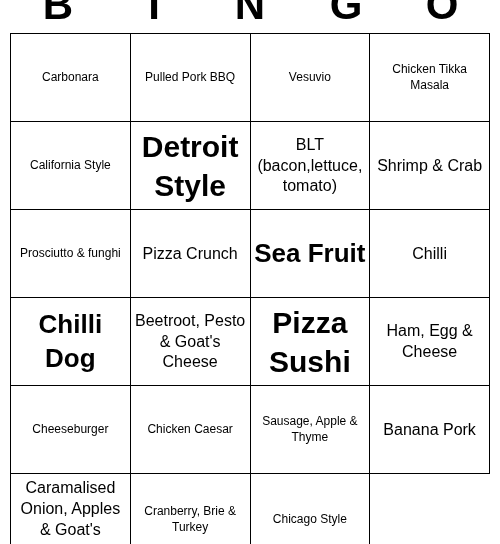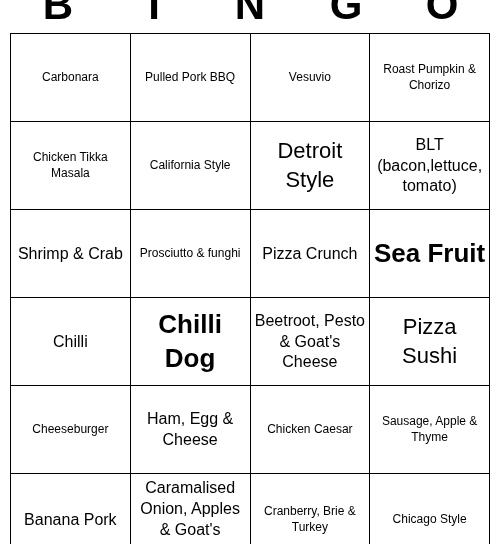--- a/index.html
+++ b/index.html
@@ -56,22 +56,22 @@
       padding: 4px 3px;
       font-family: Arial, sans-serif;
     }
 
     .cell-text {
       font-size: 12px;
       line-height: 1.3;
     }
 
     .cell-text.large {
-      font-size: 22px;
-      font-weight: normal;
+      font-size: 30px;
+      font-weight: bold;
     }
 
     .cell-text.xlarge {
       font-size: 26px;
       font-weight: bold;
     }
 
     .cell-text.medium {
       font-size: 16px;
       font-weight: normal;
@@ -97,23 +97,20 @@
   <div class="cell">
         <span class="cell-text">Carbonara</span>
       </div>
       <div class="cell">
         <span class="cell-text">Pulled Pork BBQ</span>
       </div>
       <div class="cell">
         <span class="cell-text">Vesuvio</span>
       </div>
       <div class="cell">
-        <span class="cell-text">Roast Pumpkin &amp; Chorizo</span>
-      </div>
-      <div class="cell">
         <span class="cell-text">Chicken Tikka Masala</span>
       </div>
       <div class="cell">
         <span class="cell-text">California Style</span>
       </div>
       <div class="cell">
         <span class="cell-text large">Detroit Style</span>
       </div>
       <div class="cell">
         <span class="cell-text small">BLT (bacon,lettuce, tomato)</span>
@@ -136,24 +133,24 @@
       <div class="cell">
         <span class="cell-text xlarge">Chilli Dog</span>
       </div>
       <div class="cell">
         <span class="cell-text small">Beetroot, Pesto &amp; Goat's Cheese</span>
       </div>
       <div class="cell">
         <span class="cell-text large">Pizza Sushi</span>
       </div>
       <div class="cell">
-        <span class="cell-text">Cheeseburger</span>
+        <span class="cell-text medium">Ham, Egg &amp; Cheese</span>
       </div>
       <div class="cell">
-        <span class="cell-text medium">Ham, Egg &amp; Cheese</span>
+        <span class="cell-text">Cheeseburger</span>
       </div>
       <div class="cell">
         <span class="cell-text">Chicken Caesar</span>
       </div>
       <div class="cell">
         <span class="cell-text">Sausage, Apple &amp; Thyme</span>
       </div>
       <div class="cell">
         <span class="cell-text medium">Banana Pork</span>
       </div>

